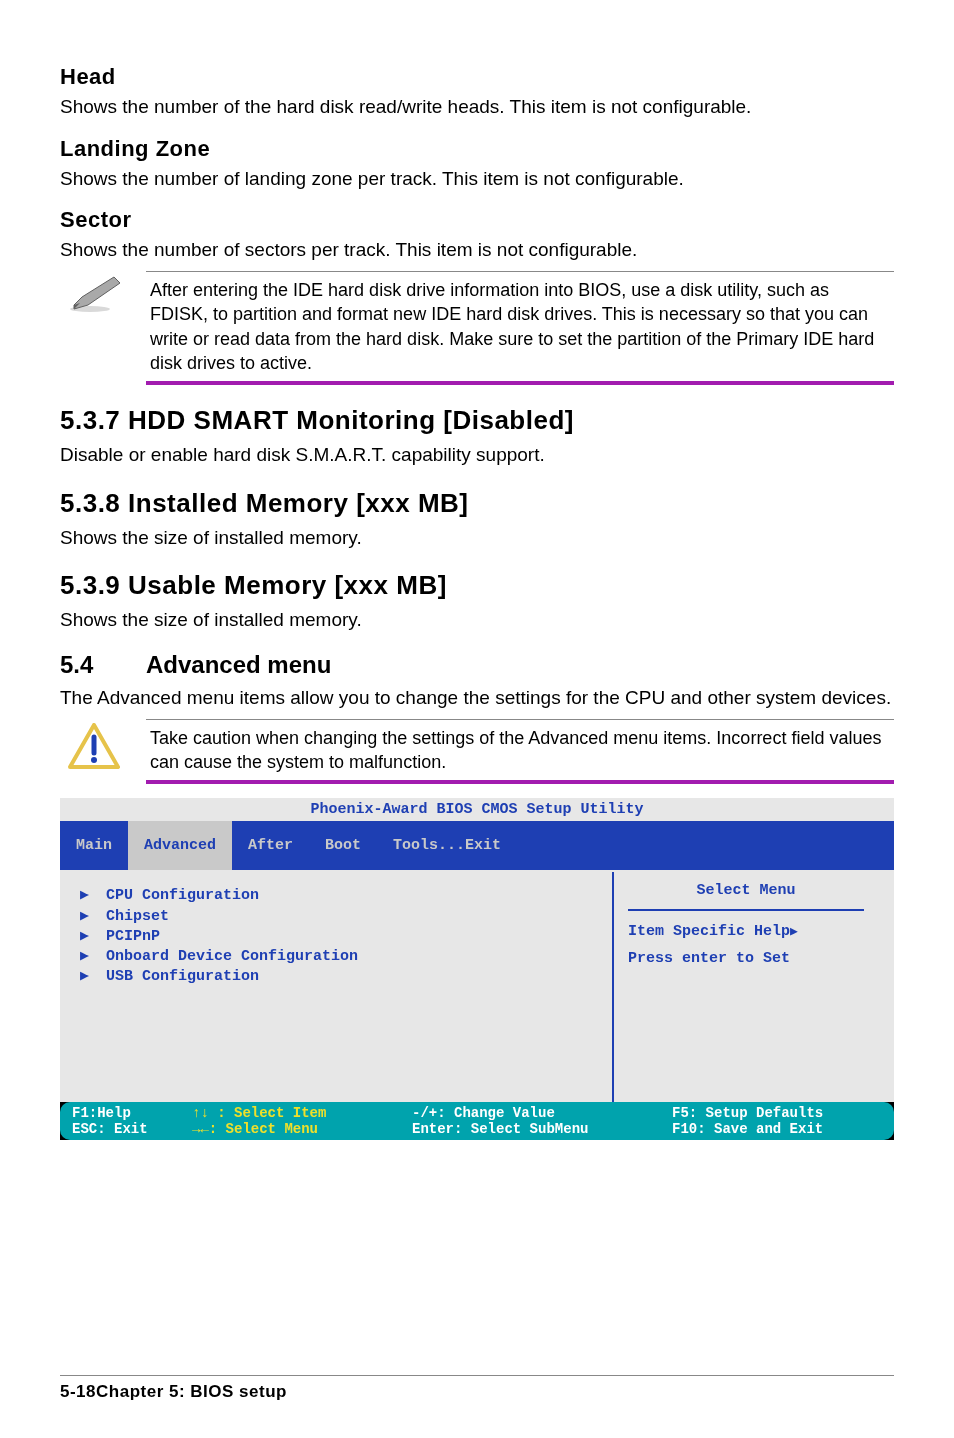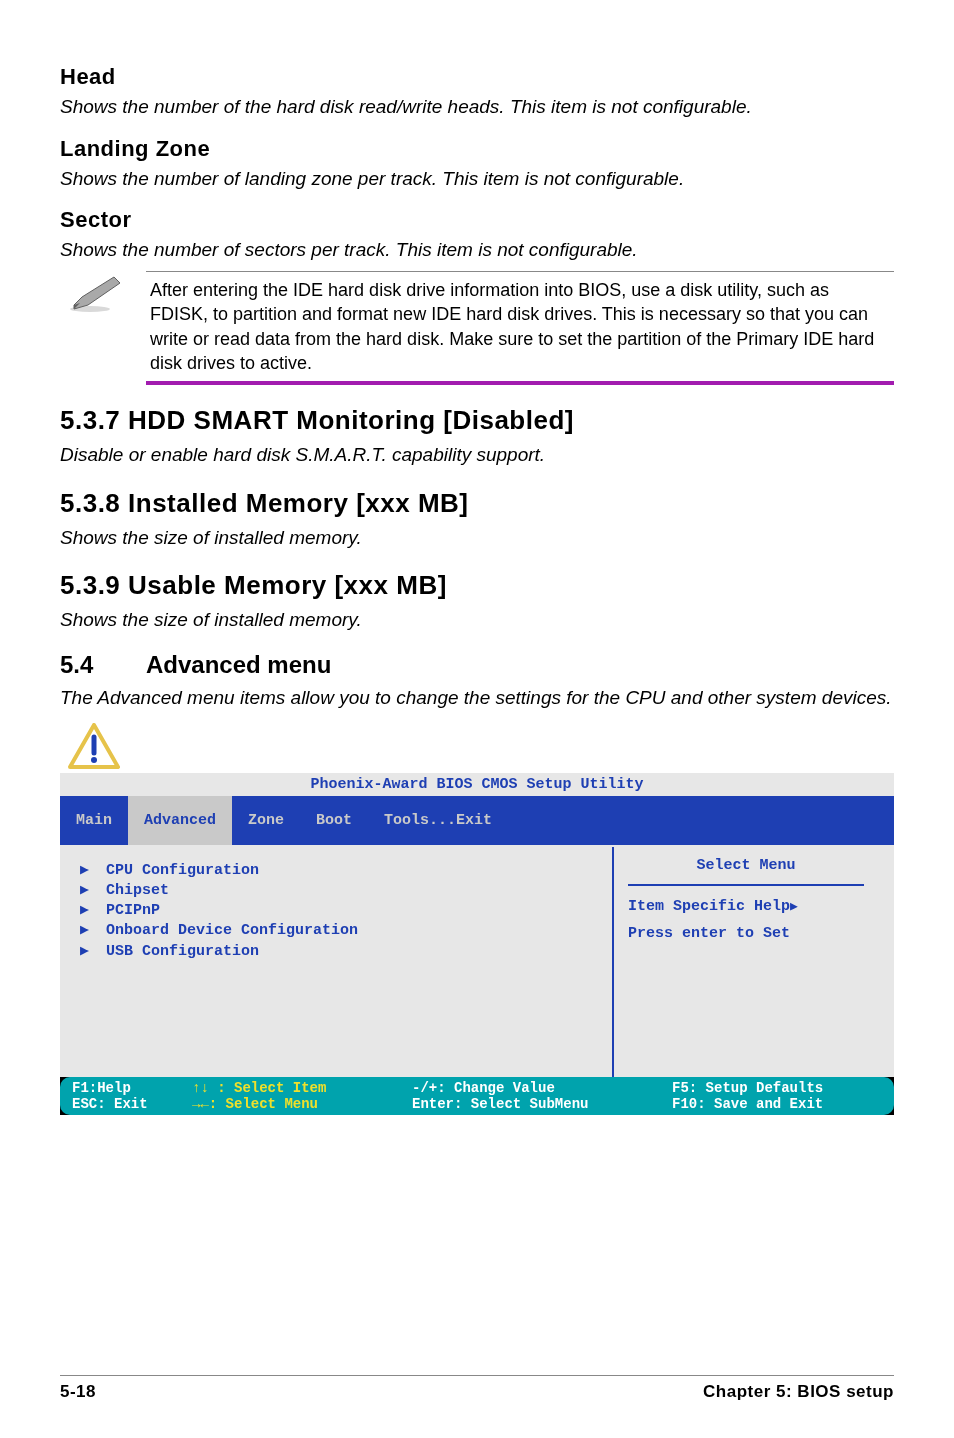--- a/index.html
+++ b/index.html
@@ -30,21 +30,20 @@
     font-weight: bold;
     font-size: 24px;
     margin-top: 18px;
     margin-bottom: 6px;
   }
   .h1-num { display: inline-block; width: 86px; }
   .body {
     font-size: 19px;
     line-height: 1.35;
     margin-bottom: 4px;
-    font-style: italic;
   }
   .note-row {
     display: flex;
     align-items: flex-start;
     gap: 18px;
     margin-top: 8px;
     padding-left: 8px;
   }
   .note-icon { flex: 0 0 60px; padding-top: 4px; }
   .note-text-box {
@@ -53,20 +52,21 @@
     border-bottom: 4px solid #a21caf;
     padding: 6px 4px;
     font-size: 18px;
     line-height: 1.35;
   }
   .pencil-svg { width: 56px; height: 40px; }
   .warn-svg { width: 52px; height: 46px; }
 
   
   .bios {
+    margin-top: 14px;
     background: #000000;
     font-family: "Courier New", monospace;
     font-size: 15px;
     border: 0;
   }
   .bios-title {
     background: #e7e7e7;
     color: #1e3fb3;
     font-weight: bold;
     text-align: center;
@@ -131,21 +131,20 @@
   }
   .bios-footer span { white-space: nowrap; }
   .yellowish { color: #efe02a; }
   .help-arrow { font-size: 13px; }
 
   
   .page-footer {
     position: absolute;
     left: 60px; right: 60px; bottom: 36px;
     display: flex;
-    justify-content: space-between;
     border-top: 1px solid #888;
     padding-top: 6px;
     font-size: 17px;
   }
   .page-footer .left { font-weight: bold; letter-spacing: 0.5px; }
   .page-footer .right { font-weight: bold; letter-spacing: 0.5px; }
 </style>
 </head>
 <body>
 
@@ -184,28 +183,29 @@
 <div class="body">The Advanced menu items allow you to change the settings for the CPU and other system devices.</div>
 
 <div class="note-row">
   <div class="note-icon">
     <svg class="warn-svg" viewBox="0 0 52 46">
       <polygon points="26,2 50,44 2,44" fill="none" stroke="#e6c34a" stroke-width="4" stroke-linejoin="round"></polygon>
       <line x1="26" y1="14" x2="26" y2="30" stroke="#1e3fb3" stroke-width="5" stroke-linecap="round"></line>
       <circle cx="26" cy="37" r="3" fill="#1e3fb3"></circle>
     </svg>
   </div>
+  <div class="note-text-box">Take caution when changing the settings of the Advanced menu items. Incorrect field values can cause the system to malfunction.</div>
 </div>
 
 <div class="bios">
   <div class="bios-title">Phoenix-Award BIOS CMOS Setup Utility</div>
   <div class="bios-menubar">
     <div class="bios-tab">Main</div>
     <div class="bios-tab active">Advanced</div>
-    <div class="bios-tab">Zone</div>
+    <div class="bios-tab">After</div>
     <div class="bios-tab">Boot</div>
     <div class="bios-tab">Tools...Exit</div>
   </div>
   <div class="bios-grid">
     <div class="bios-left">
       <div class="bios-item">
           <span class="bios-arrow">▶</span>
           <span>CPU Configuration</span>
         </div>
       <div class="bios-item">

